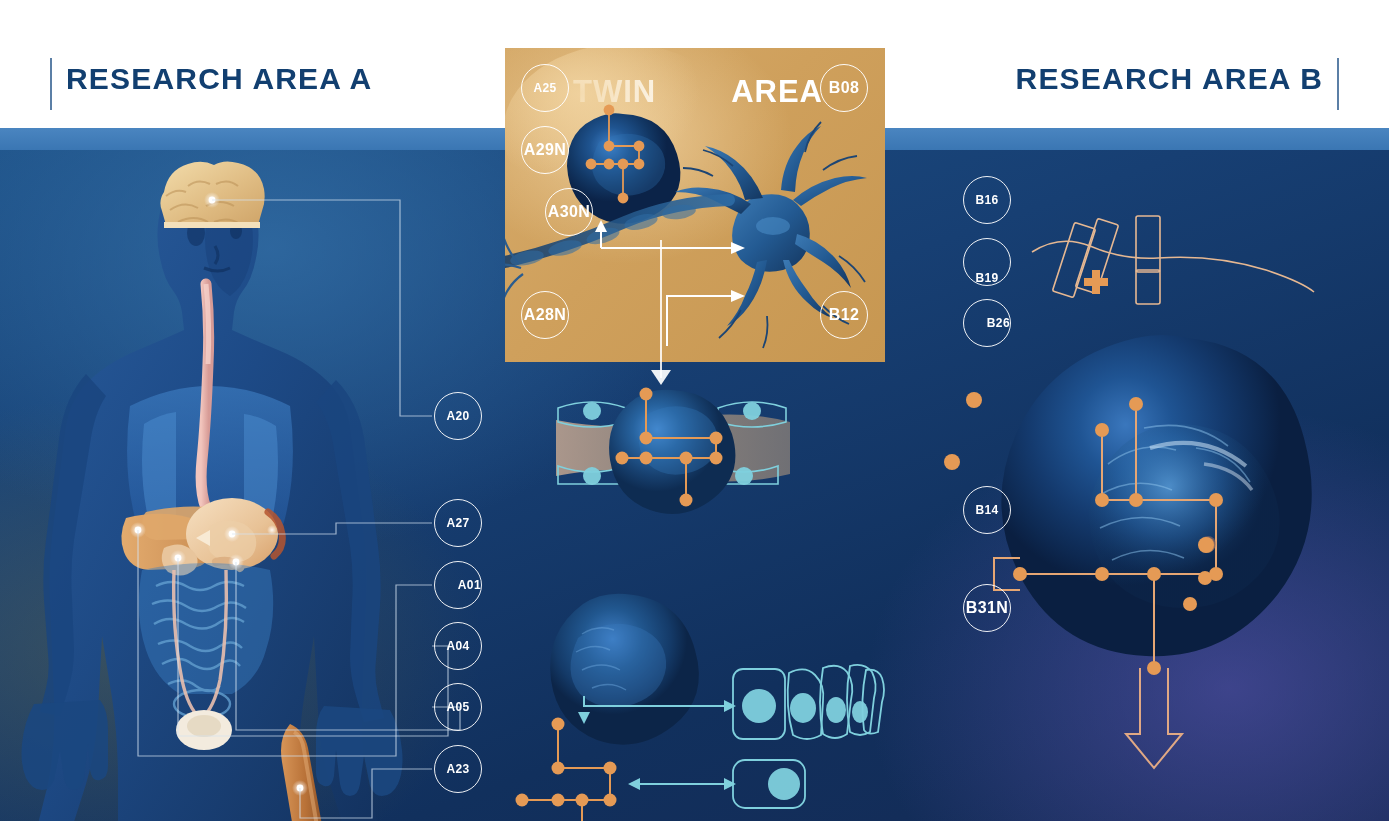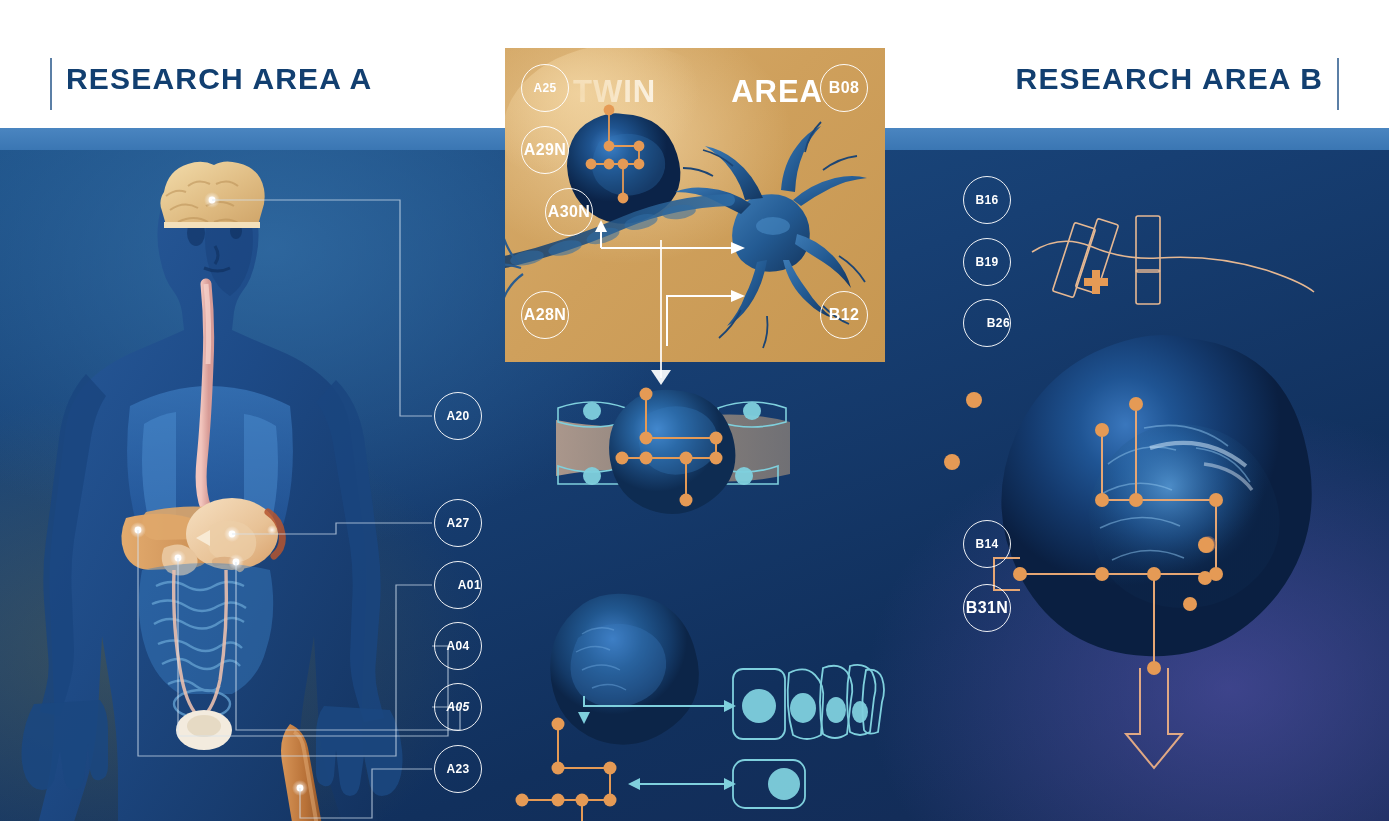--- a/index.html
+++ b/index.html
@@ -279,21 +279,21 @@
       </div>
       <div class="badge" style="left:434px; top:371px;align-items:center;">
         <span>A27</span>
       </div>
       <div class="badge" style="left:434px; top:433px;justify-content:flex-end;">
         <span>A01</span>
       </div>
       <div class="badge" style="left:434px; top:494px;">
         <span>A04</span>
       </div>
-      <div class="badge" style="left:434px; top:555px;font-style:italic;">
+      <div class="badge" style="left:434px; top:555px;">
         <span>A05</span>
       </div>
       <div class="badge" style="left:434px; top:617px;">
         <span>A23</span>
       </div>
     </div>
 
     <svg class="art stage-art" viewBox="0 0 1389 693" preserveAspectRatio="none" style="z-index:10">
       <defs>
         <linearGradient id="tissueG" x1="0" y1="0" x2="1" y2="0">
@@ -507,27 +507,27 @@
         <circle cx="1206" cy="417" r="8"></circle>
         <circle cx="1205" cy="450" r="7"></circle>
         <circle cx="1190" cy="476" r="7"></circle>
       </g>
     </svg>
 
     <div>
       <div class="badge" style="left:963px; top:48px;">
         <span>B16</span>
       </div>
-      <div class="badge" style="left:963px; top:110px;">
+      <div class="badge" style="left:963px; top:110px;align-items:flex-end;">
         <span>B19</span>
       </div>
       <div class="badge" style="left:963px; top:171px;justify-content:flex-end;">
         <span>B26</span>
       </div>
-      <div class="badge" style="left:963px; top:392px;">
+      <div class="badge" style="left:963px; top:358px;">
         <span>B14</span>
       </div>
       <div class="badge wide" style="left:963px; top:456px;">
         <span>B31N</span>
       </div>
     </div>
 
   </div>
 
   <div class="twin-arrow-out"></div>

